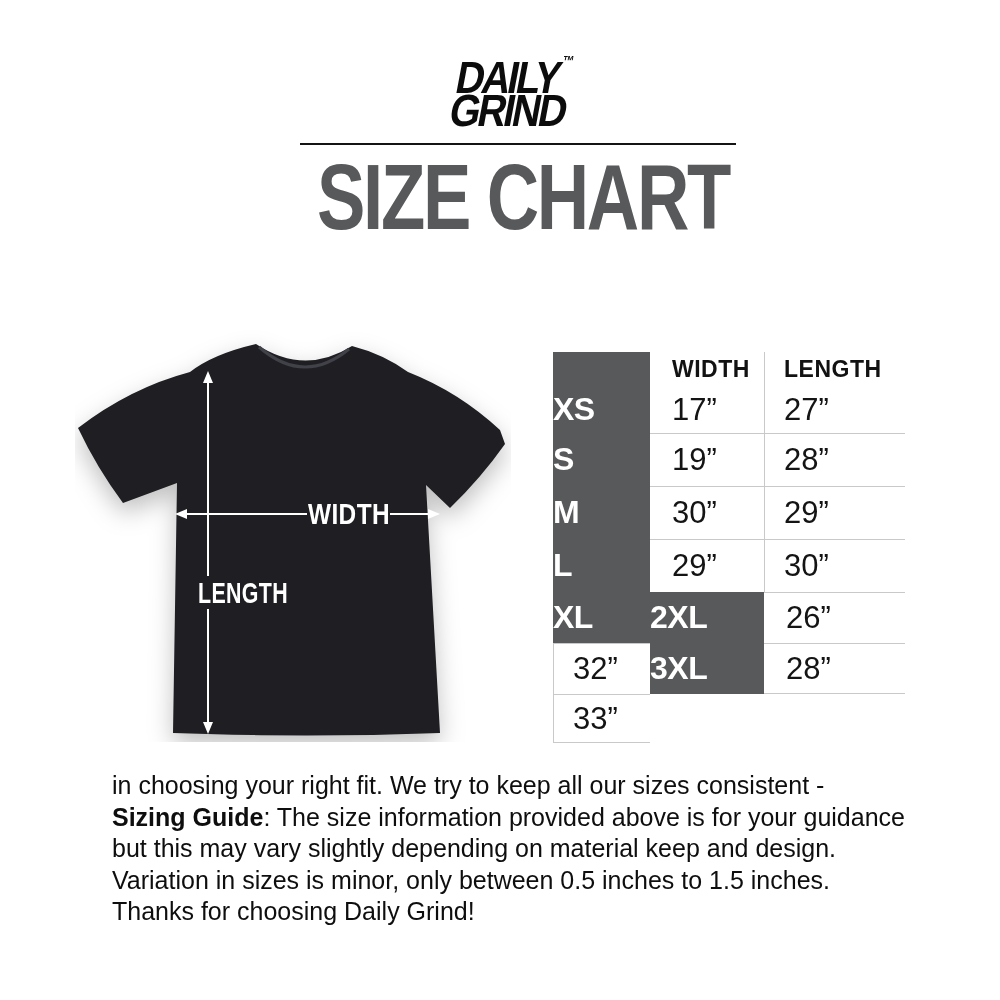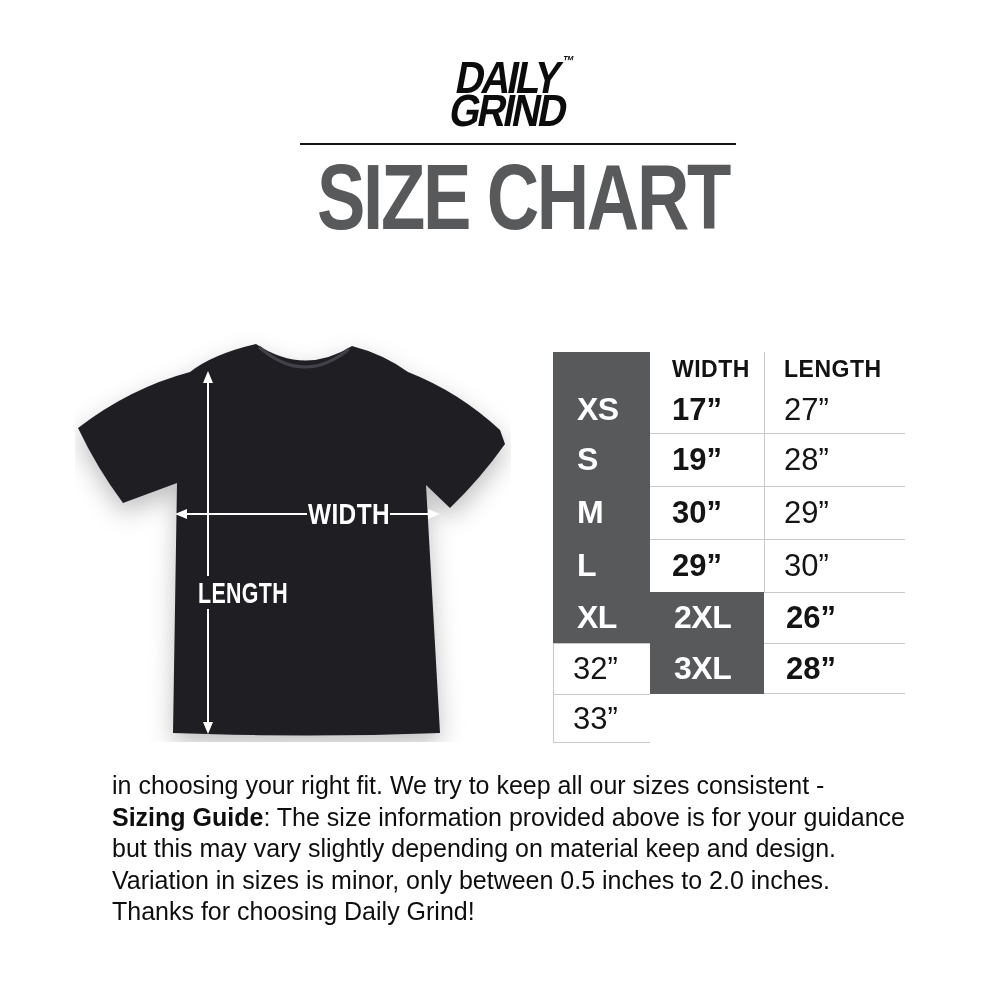--- a/index.html
+++ b/index.html
@@ -41,26 +41,26 @@
   }
   
   .size-table{
     position:absolute;left:553px;top:352px;width:352px;
     display:grid;grid-template-columns:97px 114px 141px;
     grid-template-rows:34px 47px 53px 53px 53px 51px 51px 49px;
   }
   .cell{display:flex;align-items:center;box-sizing:border-box;}
   .cell.size{
     background:var(--table-label-bg);color:#fff;font-weight:bold;
-    font-size:32px;letter-spacing:-.5px;padding-left:24px;
+    font-size:32px;letter-spacing:-.5px;
   }
   .cell.corner{background:var(--table-label-bg);}
   .cell.head{font-size:23px;font-weight:bold;letter-spacing:.5px;color:#121212;}
   .cell.val{font-size:31px;color:#141414;}
-  .col-w{padding-left:22px;font-weight:bold;}
+  .col-w{padding-left:22px;}
   .col-l{padding-left:19px;}
   .bl{border-left:1px solid var(--divider-light);}
   .bt{border-top:1px solid var(--divider-light);}
   .bb{border-bottom:1px solid var(--divider-light);}
   
   .guide{position:absolute;left:112px;top:770px;width:810px;font-size:25px;line-height:31.5px;color:#0e0e0e;}
   .g-bold{font-weight:bold;}
 </style>
 </head>
 <body>
@@ -142,17 +142,17 @@
 
     <div class="cell size">3XL</div>
     <div class="cell val col-w bt bb">28”</div>
     <div class="cell val col-l bl bt bb">33”</div>
   </div>
 
   <div class="guide">
     <div class="g-line">in choosing your right fit. We try to keep all our sizes consistent -</div>
     <div class="g-line"><span class="g-bold">Sizing Guide</span><span>: The size information provided above is for your guidance</span></div>
     <div class="g-line">but this may vary slightly depending on material keep and design.</div>
-    <div class="g-line">Variation in sizes is minor, only between 0.5 inches to 2.0 inches.</div>
+    <div class="g-line">Variation in sizes is minor, only between 0.5 inches to 1.5 inches.</div>
     <div class="g-line">Thanks for choosing Daily Grind!</div>
   </div>
 
 </div>
 
 </body></html>

